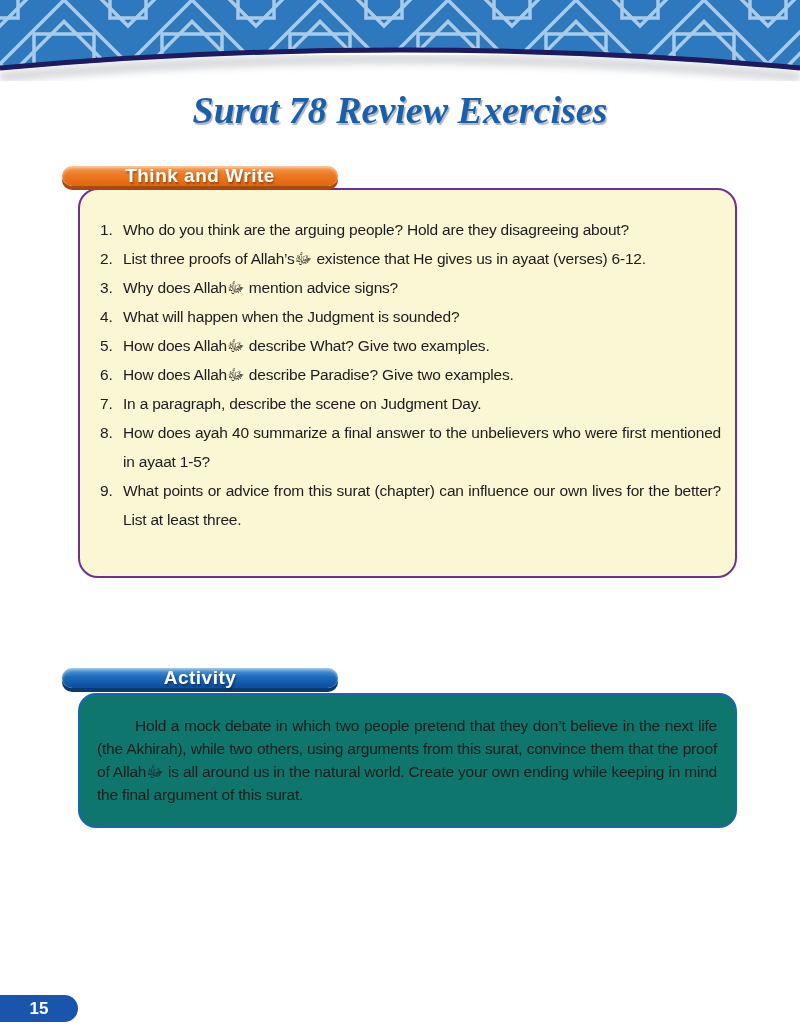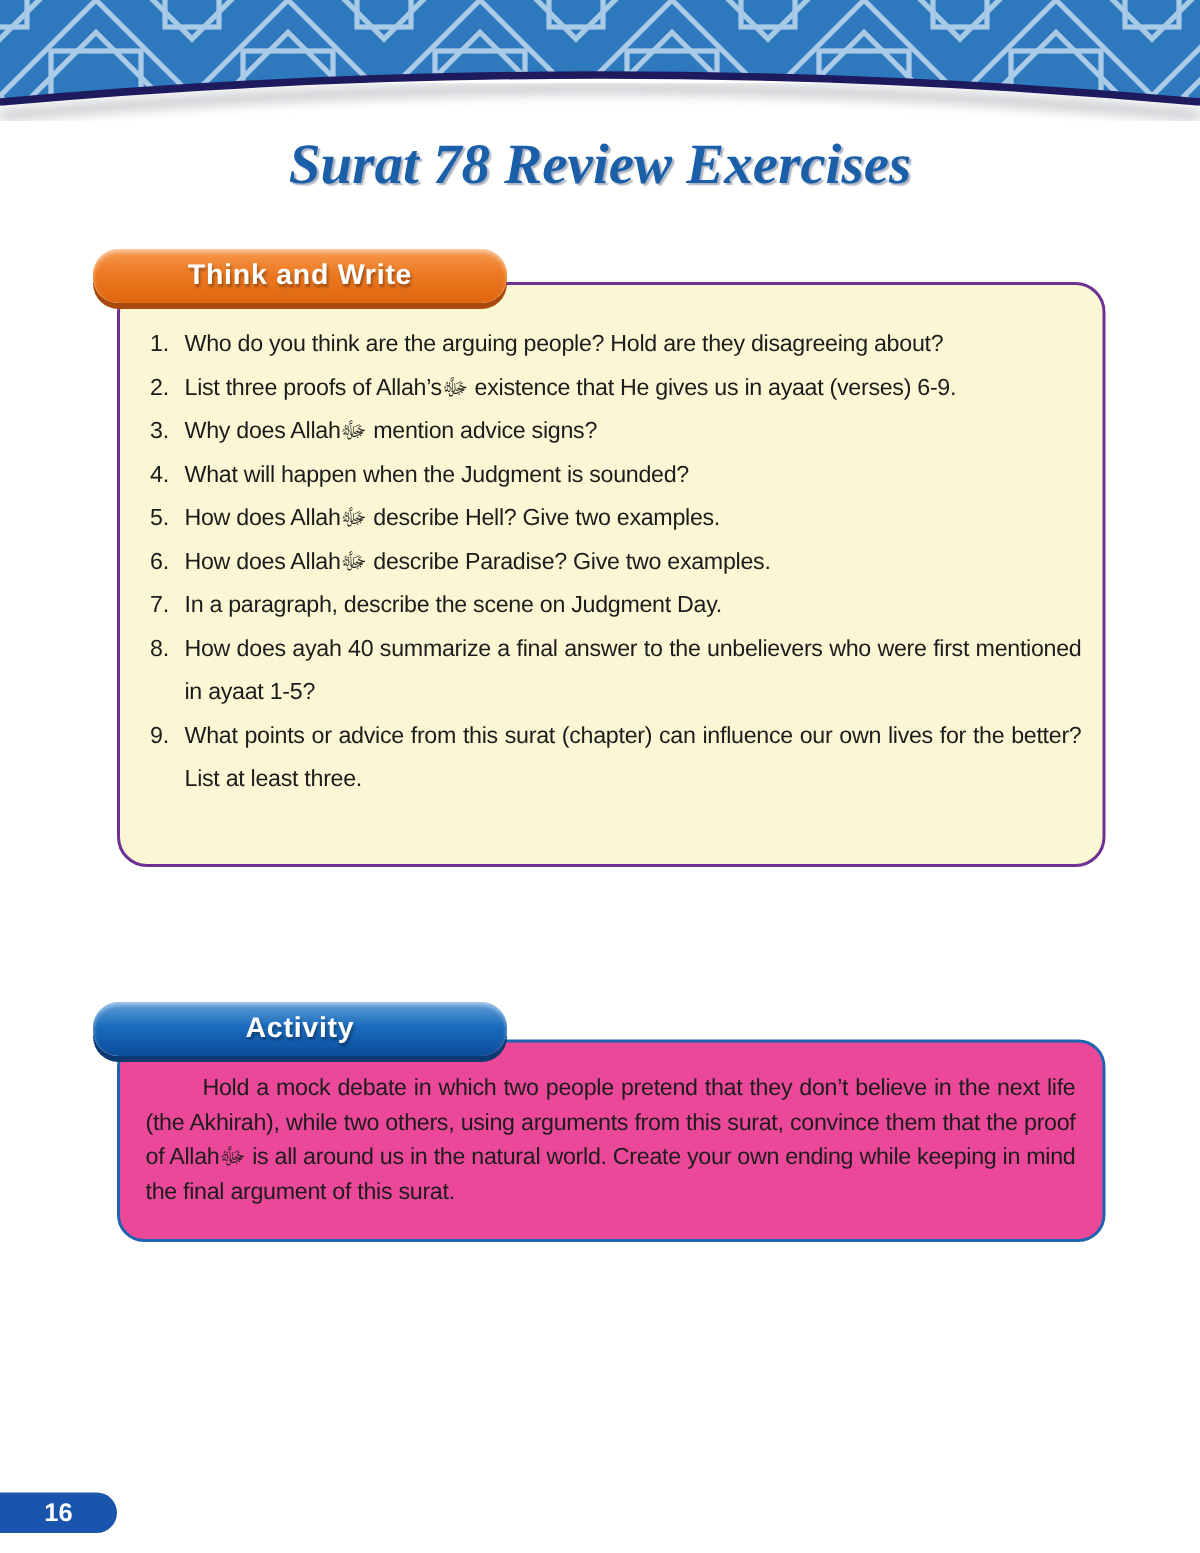--- a/index.html
+++ b/index.html
@@ -33,21 +33,21 @@
     line-height: 44px;
     color: #1c5fa9;
     text-shadow: 1.5px 1.5px 1px rgba(15,35,75,0.35);
   }
 
   
   .tab {
     position: absolute;
     left: 62px;
     width: 276px;
-    height: 36px;
+    height: 20px;
     border-radius: 17px;
     display: flex;
     align-items: center;
     justify-content: center;
     color: #ffffff;
     font-weight: bold;
     font-size: 19px;
     letter-spacing: 0.5px;
     text-shadow: 1px 2px 2px rgba(0,0,0,0.35);
     z-index: 3;
@@ -73,21 +73,21 @@
   }
   .box-questions {
     top: 188px;
     height: 390px;
     background: #fbf6d3;
     border: 2.5px solid #6e3191;
   }
   .box-activity {
     top: 693px;
     height: 135px;
-    background: #ec4899;
+    background: #0f766e;
     border: 2.5px solid #1c63b0;
     border-radius: 18px;
   }
 
   
   .q-list {
     list-style: none;
     margin: 0;
     padding: 25px 14px 0 20px;
   }
@@ -175,33 +175,33 @@
   </div>
 
   <div class="box box-questions">
     <ol class="q-list">
       <li class="q-item">
         <span class="q-num">1.</span>
         <span class="q-text">Who do you think are the arguing people? Hold are they disagreeing about?</span>
       </li>
       <li class="q-item">
         <span class="q-num">2.</span>
-        <span class="q-text">List three proofs of Allah’sﷻ existence that He gives us in ayaat (verses) 6-9.</span>
+        <span class="q-text">List three proofs of Allah’sﷻ existence that He gives us in ayaat (verses) 6-12.</span>
       </li>
       <li class="q-item">
         <span class="q-num">3.</span>
         <span class="q-text">Why does Allahﷻ mention advice signs?</span>
       </li>
       <li class="q-item">
         <span class="q-num">4.</span>
         <span class="q-text">What will happen when the Judgment is sounded?</span>
       </li>
       <li class="q-item">
         <span class="q-num">5.</span>
-        <span class="q-text">How does Allahﷻ describe Hell? Give two examples.</span>
+        <span class="q-text">How does Allahﷻ describe What? Give two examples.</span>
       </li>
       <li class="q-item">
         <span class="q-num">6.</span>
         <span class="q-text">How does Allahﷻ describe Paradise? Give two examples.</span>
       </li>
       <li class="q-item">
         <span class="q-num">7.</span>
         <span class="q-text">In a paragraph, describe the scene on Judgment Day.</span>
       </li>
       <li class="q-item">
@@ -217,16 +217,16 @@
 
   <div class="tab tab-activity">
     <span>Activity</span>
   </div>
 
   <div class="box box-activity">
     <p class="activity-text">Hold a mock debate in which two people pretend that they don’t believe in the next life (the Akhirah), while two others, using arguments from this surat, convince them that the proof of Allahﷻ is all around us in the natural world. Create your own ending while keeping in mind the final argument of this surat.</p>
   </div>
 
   <div class="page-badge">
-    <span>16</span>
+    <span>15</span>
   </div>
 
 </div>
 
 </body></html>

